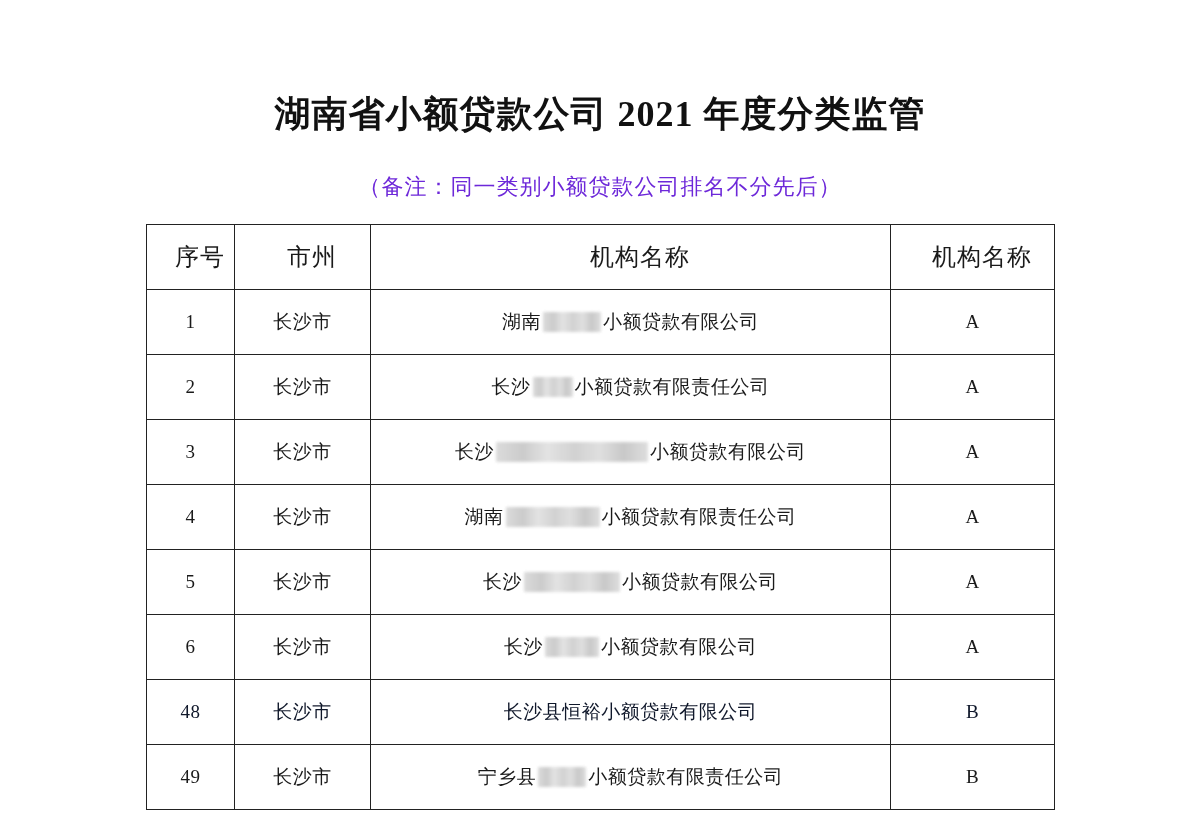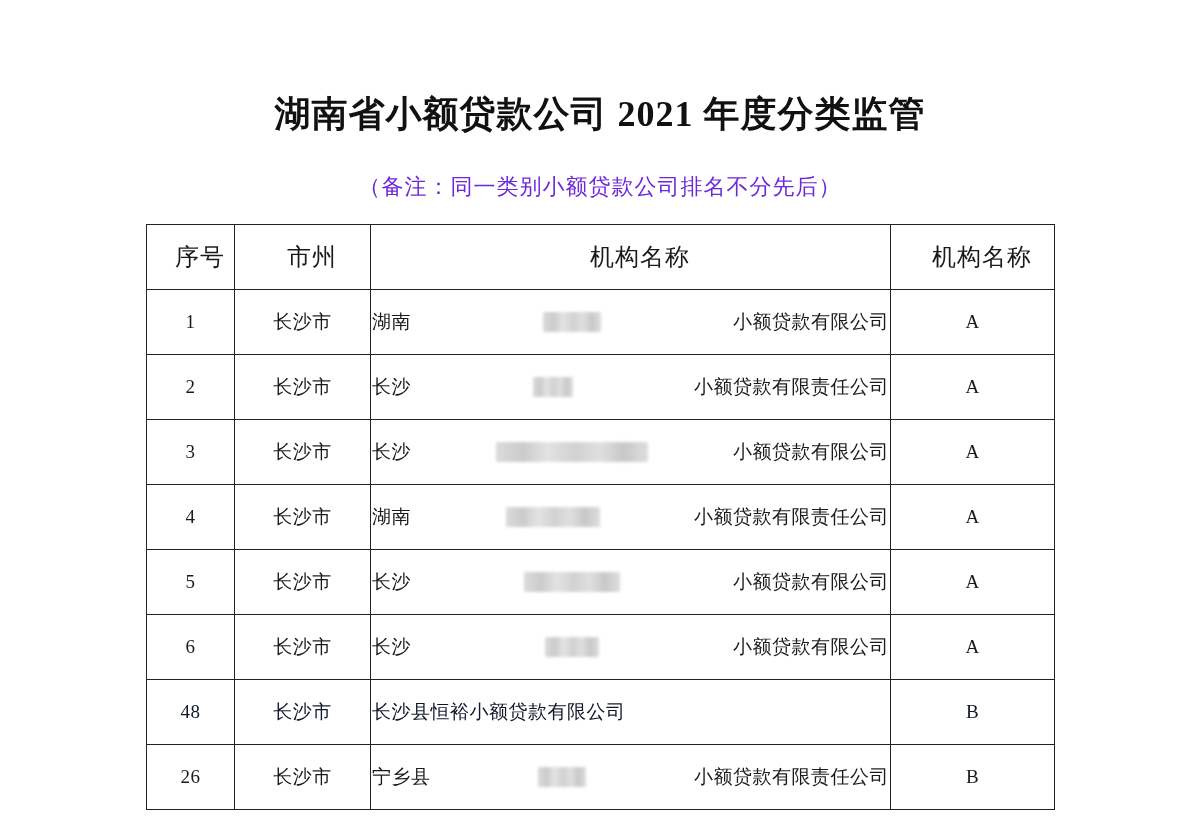--- a/index.html
+++ b/index.html
@@ -74,22 +74,22 @@
   .col-city { width: 136px; }
   .col-name { width: 520px; }
   .col-result { width: 164px; }
 
   tr.highlight td {
     color: #0f172a;
   }
   .name-cell {
     display: flex;
     align-items: center;
-    justify-content: space-between;
-    gap: 12px;
+    justify-content: center;
+    gap: 0px;
     white-space: nowrap;
   }
   .redacted {
     display: inline-block;
     height: 20px;
     background: linear-gradient(90deg,
         #d9d9d9 0%, #c9c9c9 18%, #e2e2e2 34%, #cfcfcf 52%,
         #dedede 68%, #c6c6c6 84%, #dcdcdc 100%);
     filter: blur(1.6px);
     opacity: 0.95;
@@ -202,21 +202,21 @@
           <td>长沙市</td>
           <td>
             <div class="name-cell">
               <span>长沙县恒裕小额贷款有限公司</span>
               <span></span>
             </div>
           </td>
           <td>B</td>
         </tr>
         <tr>
-          <td>26</td>
+          <td>49</td>
           <td>长沙市</td>
           <td>
             <div class="name-cell">
               <span>宁乡县</span>
               <span class="redacted" style="width: 48px;"></span>
               <span>小额贷款有限责任公司</span>
             </div>
           </td>
           <td>B</td>
         </tr>

